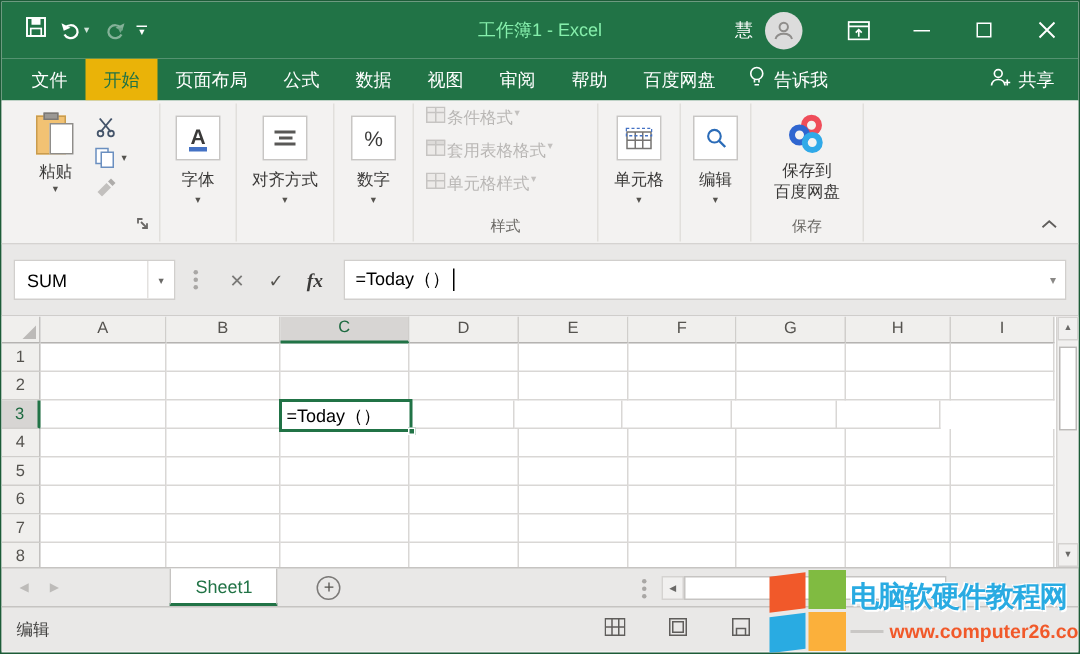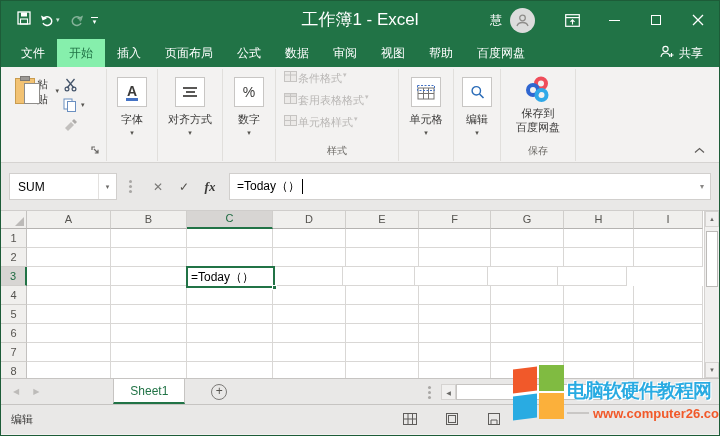--- a/index.html
+++ b/index.html
@@ -2,51 +2,51 @@
 <html><head>
 <meta charset="utf-8">
 <style>
   *{margin:0;padding:0;box-sizing:border-box}
   html,body{width:720px;height:436px;overflow:hidden}
   body{font-family:"Liberation Sans",sans-serif;background:#fff}
   .window{position:relative;width:720px;height:436px;border:1px solid #1d5c38;background:#f3f2f1;overflow:hidden}
 
   
   .titlebar{position:relative;height:38px;background:#217346;display:flex;align-items:center;color:#fff}
-  .tb-title{position:absolute;left:0;right:0;top:0;height:38px;line-height:38px;text-align:center;font-size:17px;color:#ffffff}
+  .tb-title{position:absolute;left:0;right:0;top:0;height:38px;line-height:38px;text-align:center;font-size:12px;color:#86efac}
   .qat{position:relative;display:flex;align-items:center;gap:9px;padding-left:16px;z-index:2}
   .qat .dd{font-size:7px;color:#cfe3d8;margin-left:-5px}
   .qat-more{display:flex;flex-direction:column;align-items:center;line-height:4px}
   .qat-more .bar{width:7px;height:1px;background:#fff;margin-bottom:2px}
   .qat-more .ar{font-size:7px;color:#fff}
   .dim{opacity:.45}
   .tb-right{position:relative;margin-left:auto;display:flex;align-items:center;z-index:2;height:38px}
   .tb-user{font-size:12px;margin-right:8px}
   .avatar{width:25px;height:25px;border-radius:50%;background:#dcdcdc;display:flex;align-items:center;justify-content:center;margin-right:16px}
   .winbtn{width:42px;height:38px;display:flex;align-items:center;justify-content:center}
   .min-glyph{width:11px;height:1px;background:#fff}
   .max-glyph{width:10px;height:10px;border:1px solid #fff}
 
   
   .tabrow{height:28px;background:#217346;display:flex;align-items:stretch;color:#fff;font-size:12px;padding-left:8px}
   .tab{display:flex;align-items:center;padding:0 12px;white-space:nowrap}
-  .tab.active{background:#86efac;color:#217346}
+  .tab.active{background:#eab308;color:#217346}
   .tab-bulb{display:flex;align-items:center;gap:6px;padding:0 10px}
   .tabrow-spacer{flex:1}
   .share-tab{display:flex;align-items:center;gap:5px;padding:0 16px}
 
   
   .ribbon{position:relative;height:96px;background:#f3f2f1;border-bottom:1px solid #d5d3d1;display:flex;font-size:11px;color:#3b3a39}
   .rgroup{position:relative;height:92px;margin-top:2px;border-right:1px solid #e1dfdc;flex-shrink:0}
   .rgroup-label{position:absolute;bottom:3px;left:0;right:0;text-align:center;font-size:10px;color:#6b6965}
   .dd{font-size:7px;color:#55534f}
   .ddim{font-size:7px;color:#c3c1bf}
   
   .g-clip{width:106px}
-  .paste-btn{position:absolute;left:14px;top:6px;width:44px;display:flex;flex-direction:row;align-items:center}
+  .paste-btn{position:absolute;left:14px;top:6px;width:44px;display:flex;flex-direction:column;align-items:center}
   .clipboard-art{position:relative;width:26px;height:30px}
   .clip-body{position:absolute;left:0;top:2px;width:20px;height:26px;background:#f2c273;border:1px solid #c99c4e}
   .clip-top{position:absolute;left:5px;top:0;width:10px;height:5px;background:#9b9894;border:1px solid #7c7975}
   .clip-page{position:absolute;left:9px;top:7px;width:16px;height:21px;background:#fff;border:1px solid #8f8d8a}
   .paste-btn .lbl{margin-top:2px}
   .clip-col{position:absolute;left:62px;top:8px;display:flex;flex-direction:column;gap:6px;align-items:flex-start}
   .clip-col .rowi{display:flex;align-items:center;gap:4px}
   .launcher{position:absolute;right:6px;bottom:4px}
   
   .bigbtn{position:absolute;top:8px;left:0;right:0;display:flex;flex-direction:column;align-items:center}
@@ -106,21 +106,21 @@
   .hdots{width:3px;height:3px;border-radius:50%;background:#a9a7a5;box-shadow:0 -5px 0 #a9a7a5,0 5px 0 #a9a7a5;margin-right:10px}
   .hs-btn{width:15px;height:16px;background:#f1f0ef;border:1px solid #d5d3d1;display:flex;align-items:center;justify-content:center;font-size:6px;color:#6a6967}
   .hs-track{width:175px;height:16px;background:#fff;border:1px solid #c6c4c2;margin-right:88px}
 
   
   .statusbar{position:relative;height:30px;background:#e9e8e7;border-top:1px solid #c6c4c2;display:flex;align-items:center;font-size:11px;color:#3b3a39}
   .mode{padding-left:10px}
   .view-icons{position:absolute;left:402px;display:flex;gap:28px;align-items:center}
 
   
-  .watermark{position:absolute;right:0;bottom:0;width:206px;height:72px;z-index:40;display:flex;background:transparent}
+  .watermark{position:absolute;right:0;bottom:0;width:206px;height:57px;z-index:40;display:flex;background:transparent}
   .flag{position:relative;width:52px;height:54px;margin-top:2px;flex-shrink:0}
   .flag i{position:absolute;display:block}
   .flag .tl{left:0;top:3px;width:24px;height:24px;background:#f1592a;transform:skewY(-7deg)}
   .flag .tr{left:26px;top:0;width:25px;height:26px;background:#80bb41}
   .flag .bl{left:0;top:30px;width:24px;height:24px;background:#29abe2;transform:skewY(-7deg)}
   .flag .br{left:26px;top:28px;width:25px;height:26px;background:#fbb03b}
   .wm-text{display:flex;flex-direction:column;justify-content:center;margin-left:2px}
   .wm-title{font-size:19px;font-weight:bold;color:#29abe2;white-space:nowrap;text-shadow:1px 1px 0 #fff,-1px -1px 0 #fff;letter-spacing:-1px}
   .wm-url{margin-top:2px;font-size:13px;font-weight:bold;color:#f1592a;display:flex;align-items:center;white-space:nowrap}
   .wm-url::before{content:"";display:inline-block;width:22px;height:2px;background:#c9c7c5;margin-right:4px}
@@ -184,28 +184,36 @@
         <svg width="12" height="12" viewBox="0 0 12 12">
             <path d="M1 1 L11 11 M11 1 L1 11" stroke="#fff" stroke-width="1.3"></path>
           </svg>
       </span>
     </div>
   </div>
 
   <div class="tabrow">
     <div class="tab">文件</div>
     <div class="tab active">开始</div>
-    <div class="tab">插入</div>
     <div class="tab">页面布局</div>
     <div class="tab">公式</div>
     <div class="tab">数据</div>
+    <div class="tab">视图</div>
     <div class="tab">审阅</div>
-    <div class="tab">视图</div>
     <div class="tab">帮助</div>
     <div class="tab">百度网盘</div>
+    <div class="tab-bulb">
+      <span>
+        <svg width="11" height="15" viewBox="0 0 11 15">
+            <circle cx="5.5" cy="5" r="4" fill="none" stroke="#fff" stroke-width="1.1"></circle>
+            <path d="M4 9 L4 11 M7 9 L7 11 M4 12.5 L7 12.5" stroke="#fff" stroke-width="1.1"></path>
+          </svg>
+      </span>
+      <span>告诉我</span>
+    </div>
     <div class="tabrow-spacer"></div>
     <div class="share-tab">
       <span>
         <svg width="14" height="13" viewBox="0 0 14 13">
             <circle cx="5.5" cy="4" r="2.6" fill="none" stroke="#fff" stroke-width="1.1"></circle>
             <path d="M1 12 Q1.5 8 5.5 8 Q9.5 8 10 12" fill="none" stroke="#fff" stroke-width="1.1"></path>
             <path d="M11.5 8 L11.5 12 M9.5 10 L13.5 10" stroke="#fff" stroke-width="1.1"></path>
           </svg>
       </span>
       <span>共享</span>

